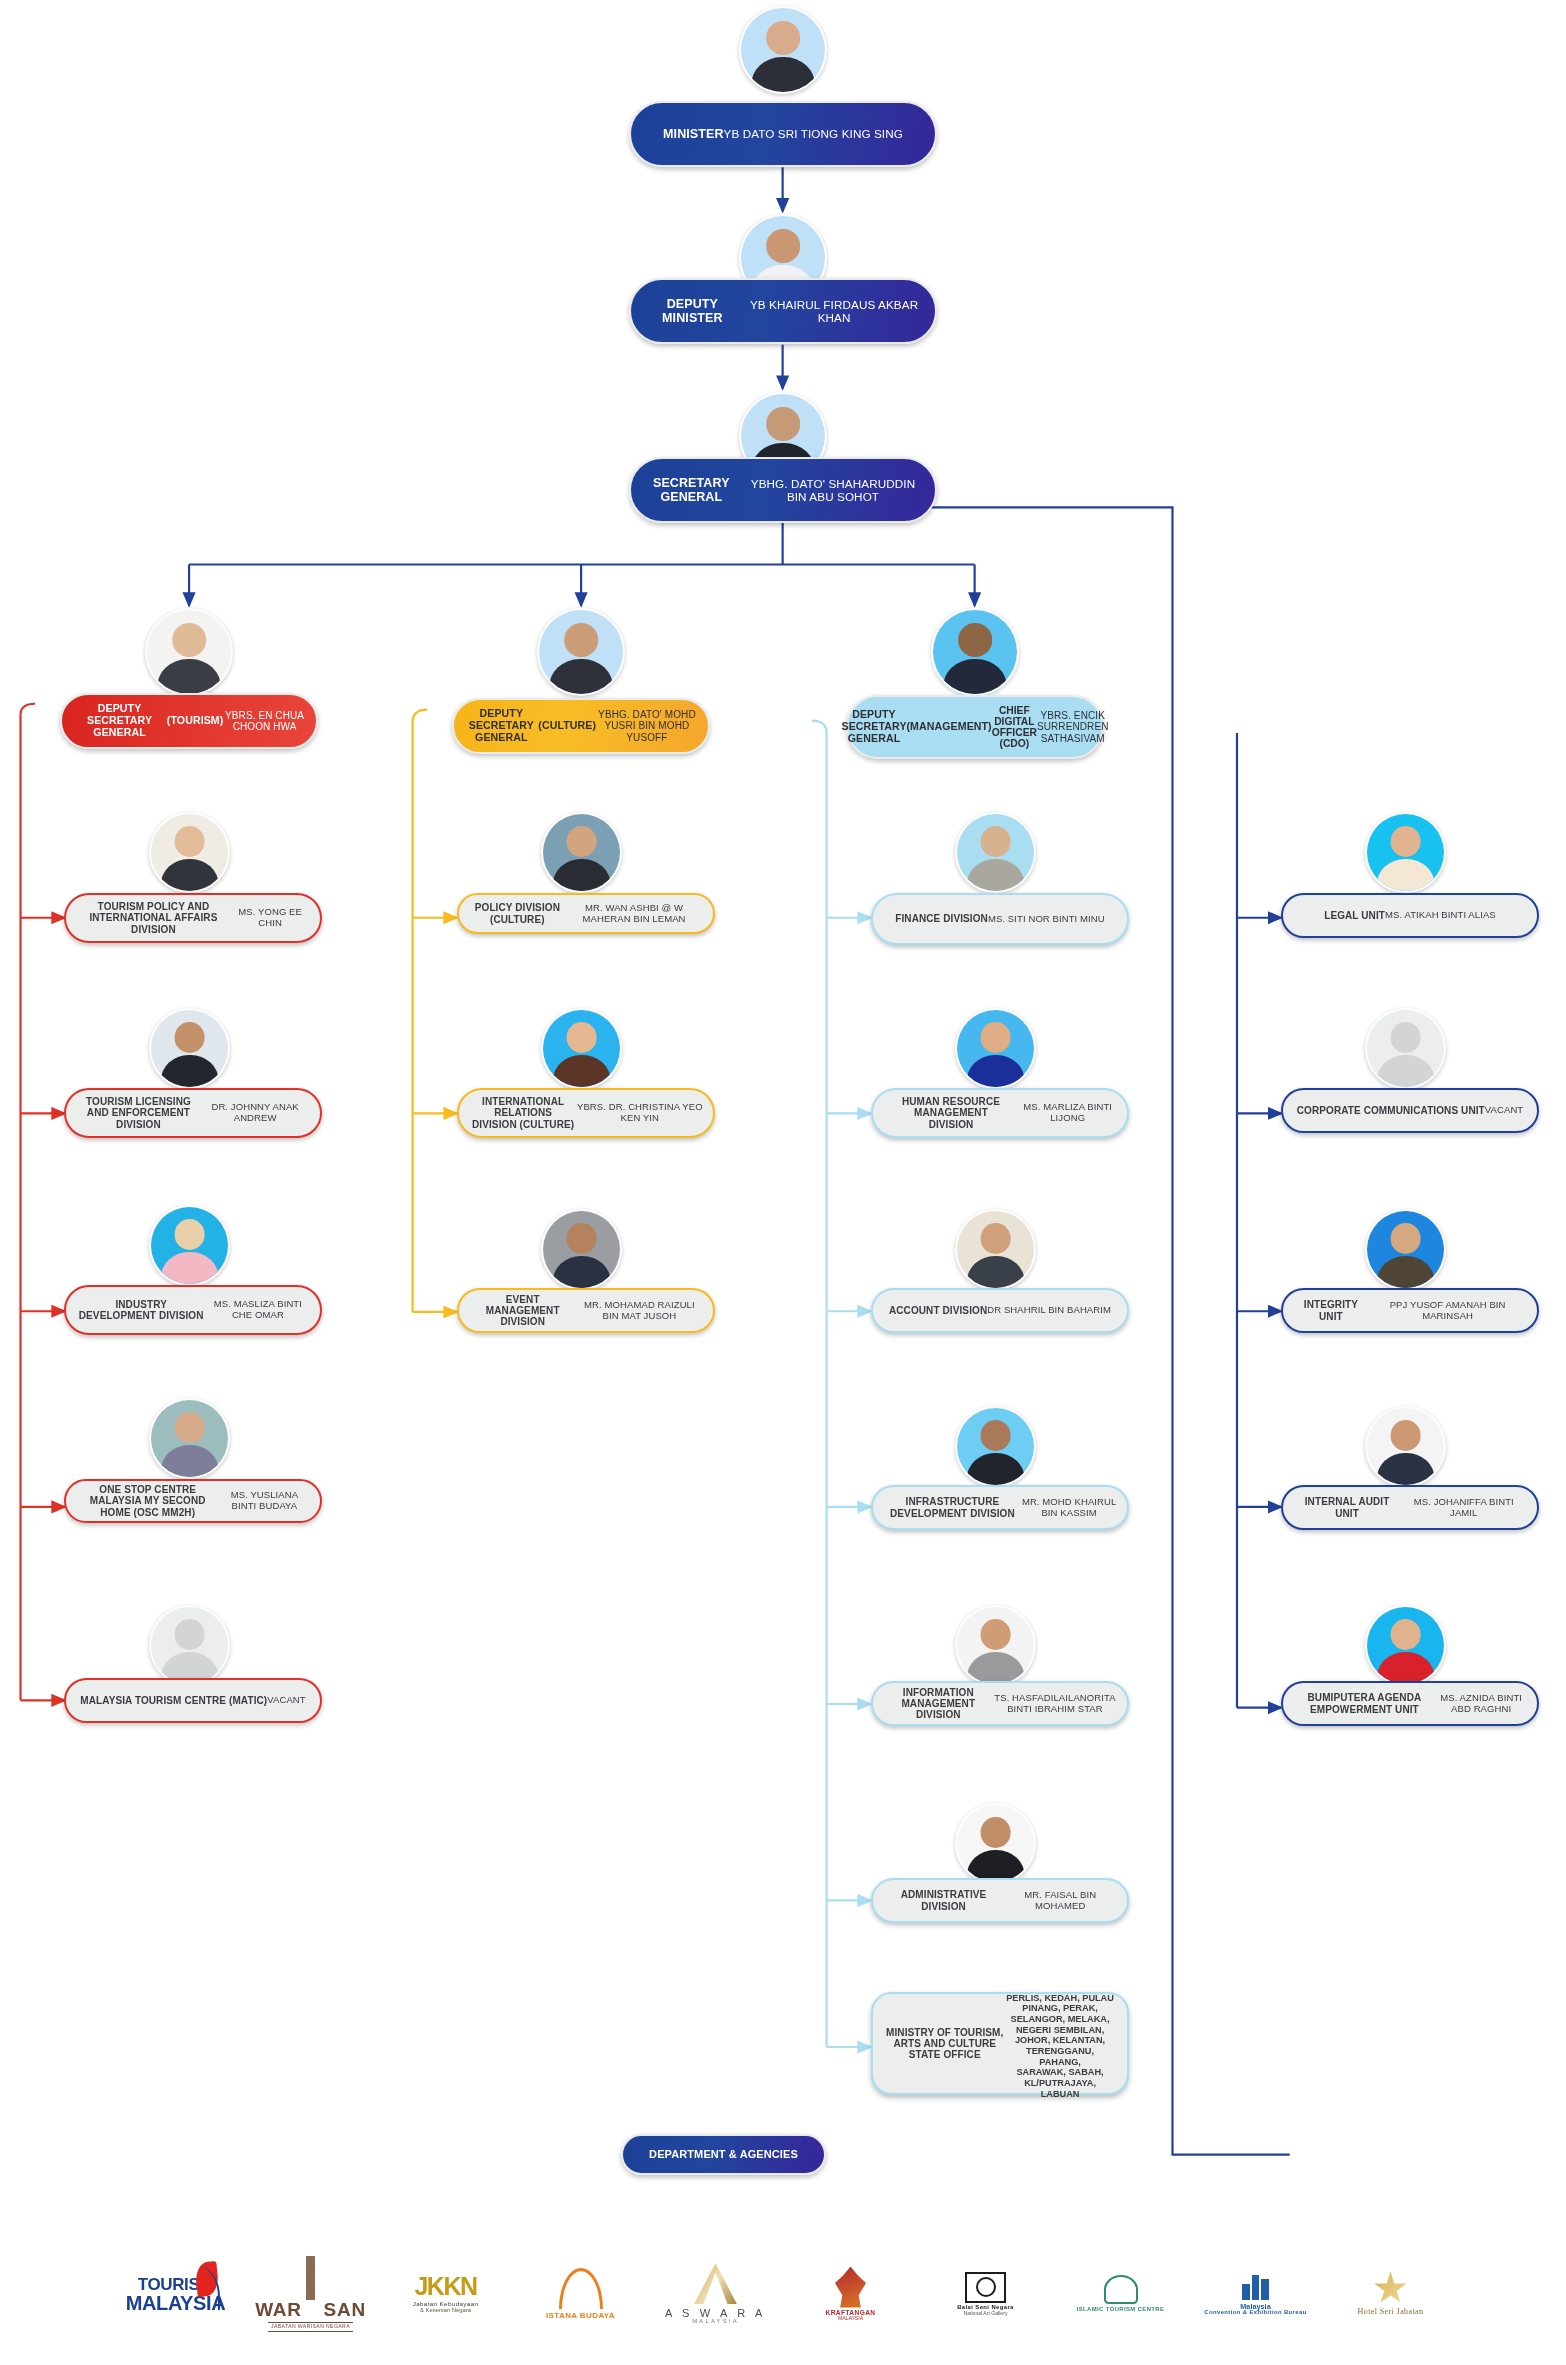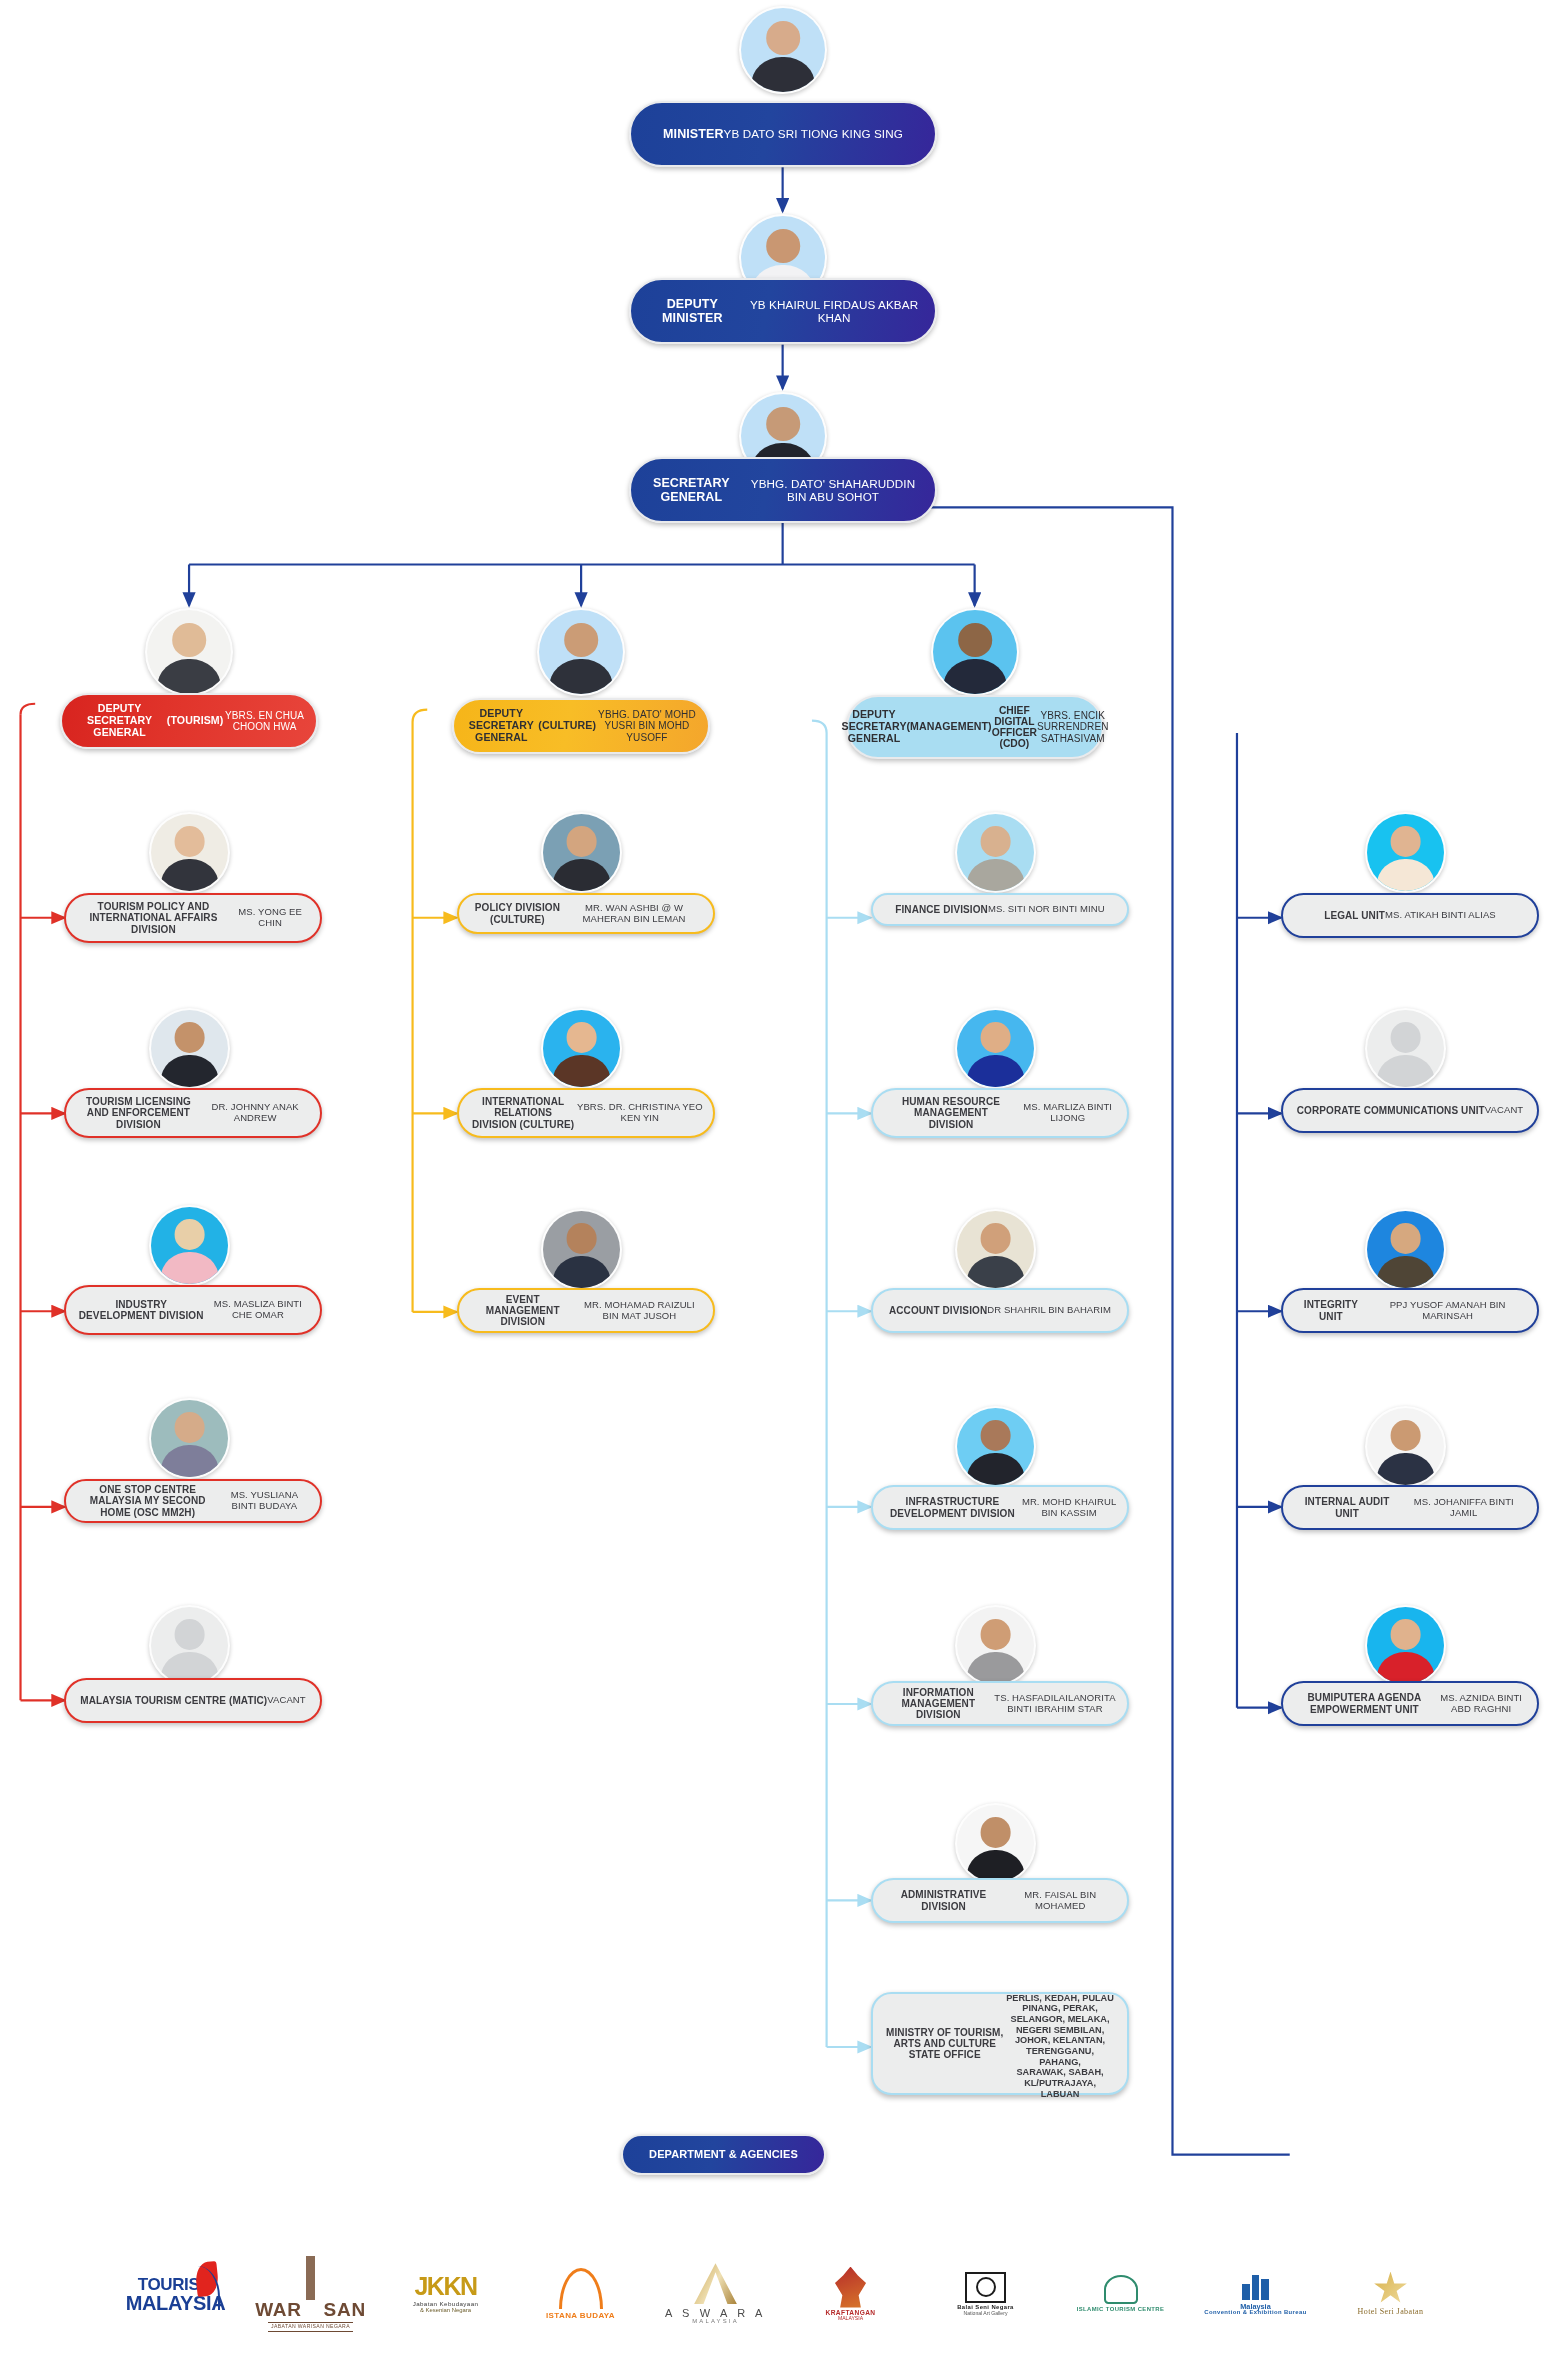--- a/index.html
+++ b/index.html
@@ -481,21 +481,21 @@
     <div class="title" style="white-space:pre-line;">EVENT MANAGEMENT DIVISION</div>
     <div class="person">MR. MOHAMAD RAIZULI BIN MAT JUSOH</div>
   </div>
 
   <div class="avatar" style="left:955px; top:812px; width:81px; height:81px;">
     <div class="ph" style="background:#a9ddf2;">
       <div class="head" style="background:#d8b18f;"></div>
       <div class="body" style="background:#a9a79e;"></div>
     </div>
   </div>
-  <div class="node div-box outline-cyan" style="left:871px; top:893px; width:258px; height:33px;">
+  <div class="node div-box outline-cyan" style="left:871px; top:893px; width:258px; height:52px;">
     <div class="title" style="white-space:pre-line;">FINANCE DIVISION</div>
     <div class="person">MS. SITI NOR BINTI MINU</div>
   </div>
 
   <div class="avatar" style="left:955px; top:1008px; width:81px; height:81px;">
     <div class="ph" style="background:#46b7ef;">
       <div class="head" style="background:#dfae86;"></div>
       <div class="body" style="background:#1b2f9a;"></div>
     </div>
   </div>

